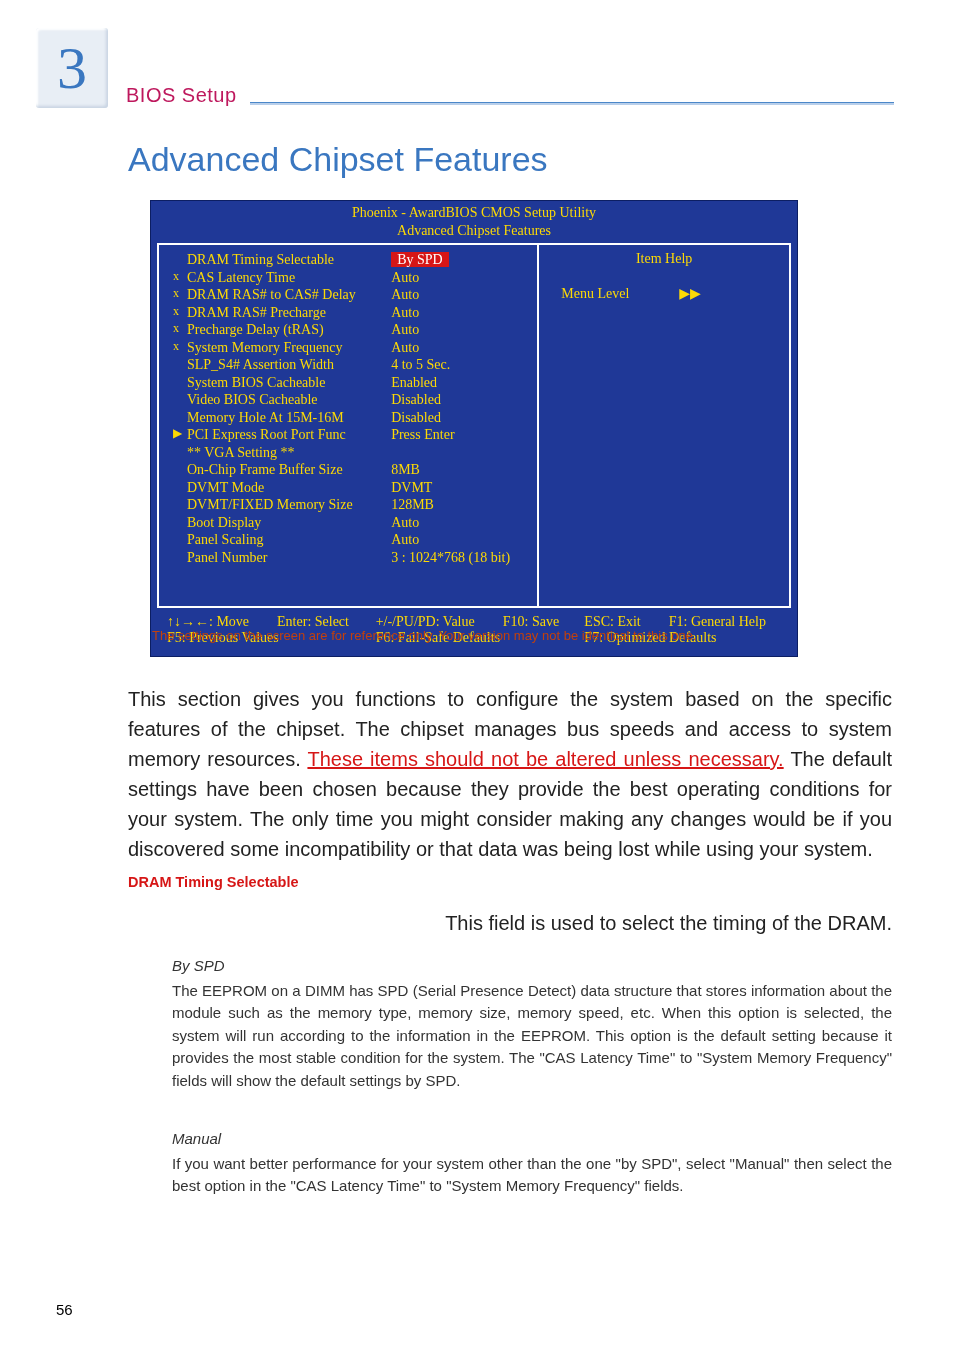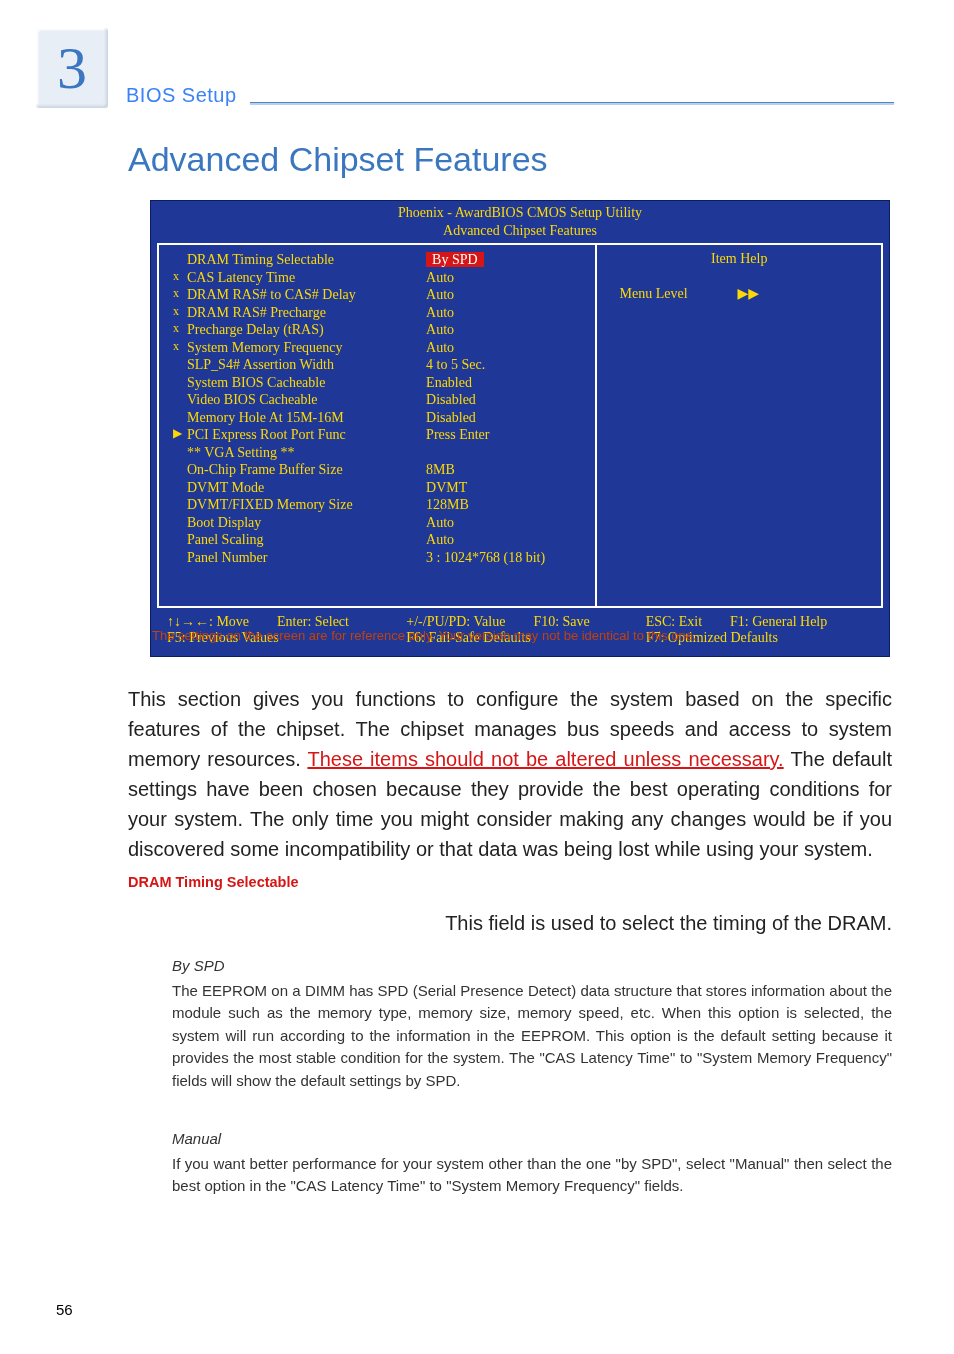--- a/index.html
+++ b/index.html
@@ -27,21 +27,21 @@
   .chapter-num {
     font-family: "Times New Roman", serif;
     font-size: 60px;
     color: #3a77c0;
     font-weight: normal;
   }
   .section-label {
     position: absolute;
     top: 84px;
     left: 126px;
-    color: #3b82f6;
+    color: #be185d;
     font-size: 20px;
     font-family: "Gill Sans", "Trebuchet MS", sans-serif;
     letter-spacing: 0.5px;
   }
   .rule-line {
     position: absolute;
     top: 102px;
     left: 250px;
     right: 60px;
     height: 3px;
@@ -53,21 +53,21 @@
     left: 128px;
     font-family: "Gill Sans", "Trebuchet MS", sans-serif;
     font-size: 34px;
     color: #3a77c0;
     font-weight: normal;
   }
   .bios-box {
     position: absolute;
     top: 200px;
     left: 150px;
-    width: 740px;
+    width: 648px;
     background: #1f3897;
     color: #fcd905;
     font-family: "Times New Roman", serif;
     font-size: 14px;
     border: 1px solid #0c1e63;
   }
   .bios-title {
     text-align: center;
     padding: 4px 0 2px;
     color: #fcd905;

